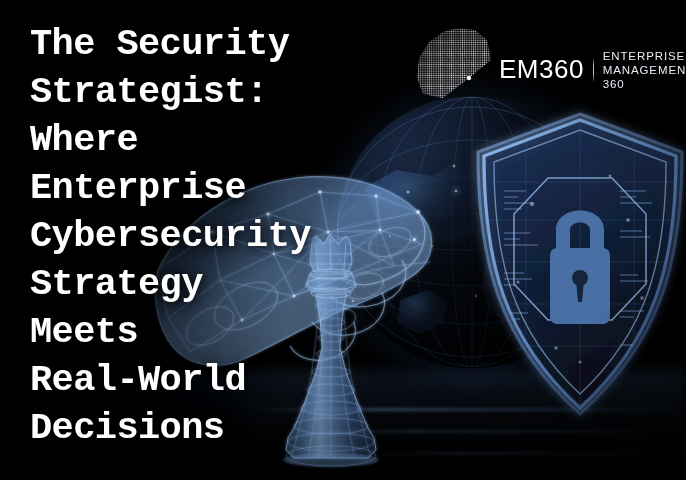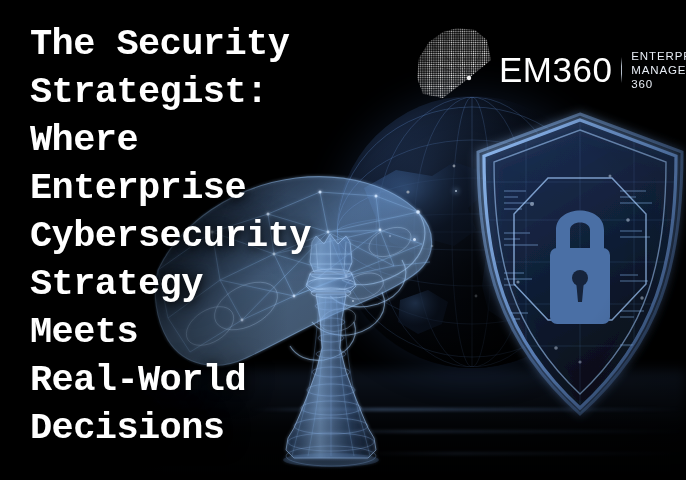--- a/index.html
+++ b/index.html
@@ -89,21 +89,21 @@
     z-index:7;
     display:flex; align-items:center; gap:8px;
   }
   .logo-mark { width:78px; height:74px; flex:0 0 auto; }
   .logo-mark svg { width:100%; height:100%; display:block; }
   .logo-type { display:flex; align-items:center; gap:9px; }
   .logo-word {
     color:#ffffff;
     font-family:"Liberation Sans", sans-serif;
     font-weight:300;
-    font-size:35px;
+    font-size:26px;
     letter-spacing:0.5px;
     line-height:1;
     margin-top:12px;
   }
   .logo-div {
     width:1px; height:26px;
     background:linear-gradient(180deg, rgba(255,255,255,0) 0%, rgba(210,220,235,0.85) 35%, rgba(210,220,235,0.85) 65%, rgba(255,255,255,0) 100%);
     margin-top:14px;
   }
   .logo-sub {

